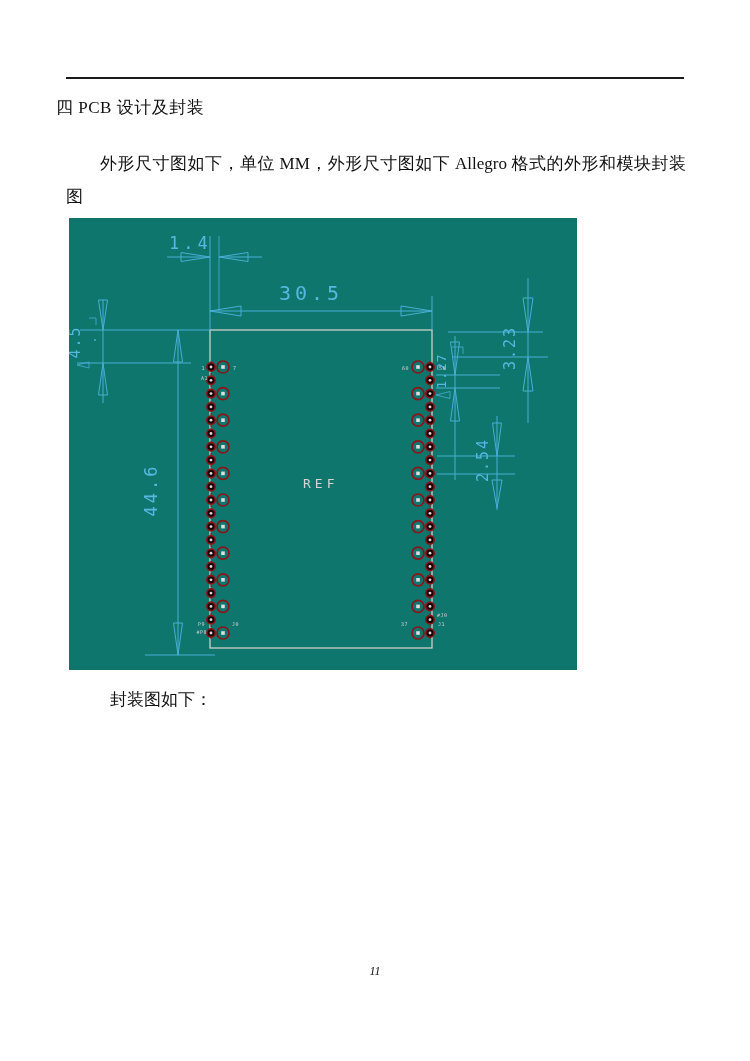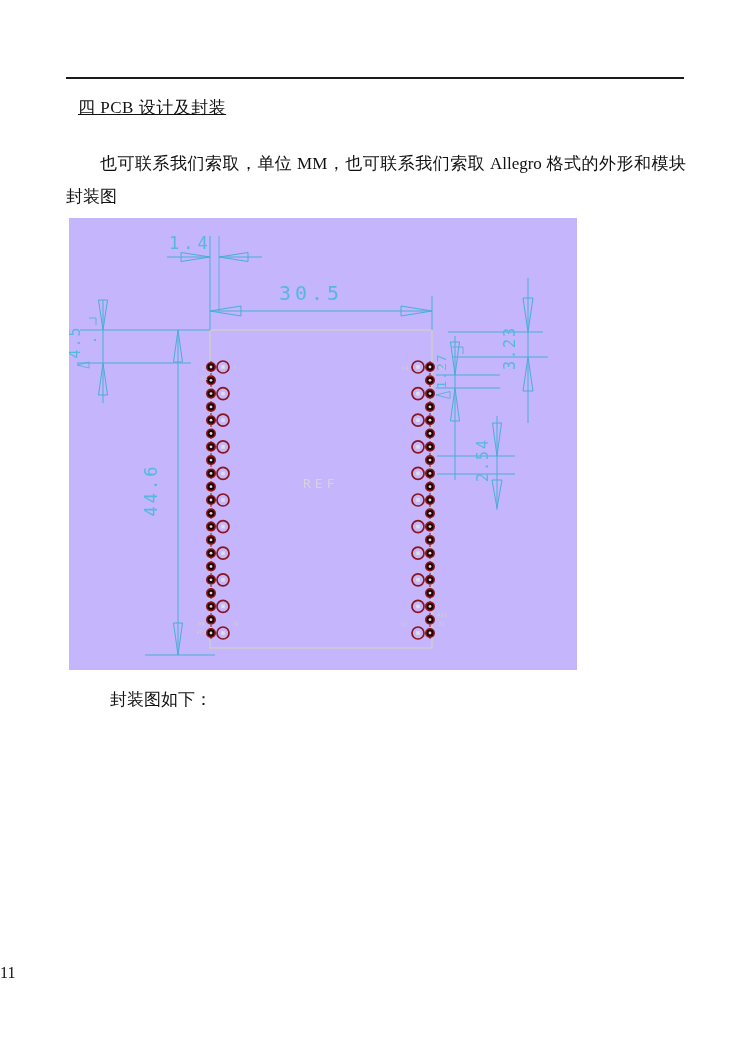--- a/index.html
+++ b/index.html
@@ -2,42 +2,42 @@
 <html><head>
 <meta charset="utf-8">
 <style>
   html,body{margin:0;padding:0;}
   body{
     width:750px;height:1061px;position:relative;background:#ffffff;
     font-family:"Liberation Serif","DejaVu Serif",serif;color:#111;
     overflow:hidden;
   }
   .top-rule{position:absolute;left:66px;top:77px;width:618px;height:2px;background:#1b1b1b;}
-  .heading{position:absolute;left:78px;top:96px;width:620px;font-size:17px;letter-spacing:.5px;text-decoration:underline;}
+  .heading{position:absolute;left:56px;top:96px;width:620px;font-size:17px;letter-spacing:.5px;}
   .para{position:absolute;left:66px;top:147px;width:620px;font-size:17px;line-height:33px;
         text-align:justify;text-indent:2em;}
-  .pcb-figure{position:absolute;left:69px;top:218px;width:508px;height:452px;background:#c4b5fd;}
+  .pcb-figure{position:absolute;left:69px;top:218px;width:508px;height:452px;background:#0f766e;}
   .caption{position:absolute;left:66px;top:688px;font-size:17px;margin-left:44px;}
-  .footer{position:absolute;left:0;top:964px;width:750px;font-size:16px;}
+  .footer{position:absolute;left:0;top:964px;width:750px;text-align:center;font-size:12px;font-style:italic;}
   svg text{font-family:"DejaVu Sans Mono",monospace;}
   .dimtxt{fill:#56b8e0;}
   .pinlbl{fill:#cfcfcf;font-size:5px;letter-spacing:.5px;}
   .cyan{stroke:#49aed6;fill:none;stroke-width:1;}
   .cyan-thin{stroke:#49aed6;fill:none;stroke-width:.8;}
   .outline{stroke:#d0d0c8;fill:none;stroke-width:1.3;}
   .reftxt{fill:#d4d4d4;font-size:13px;letter-spacing:4px;}
 </style>
 </head>
 <body>
 
 <div class="top-rule"></div>
 
 <div class="heading">四 PCB 设计及封装</div>
 
-<div class="para">也可联系我们索取，单位 MM，也可联系我们索取 Allegro 格式的外形和模块封装图</div>
+<div class="para">外形尺寸图如下，单位 MM，外形尺寸图如下 Allegro 格式的外形和模块封装图</div>
 
 <div class="pcb-figure">
   <svg width="508" height="452" viewBox="0 0 508 452">
 
     <rect class="outline" x="141" y="112" width="222" height="318"></rect>
 
     <line x1="142" y1="143" x2="142" y2="421" stroke="#8d1418" stroke-width="1" stroke-dasharray="2,2"></line>
     <line x1="361" y1="143" x2="361" y2="421" stroke="#8d1418" stroke-width="1" stroke-dasharray="2,2"></line>
 
     <g id="pads">

